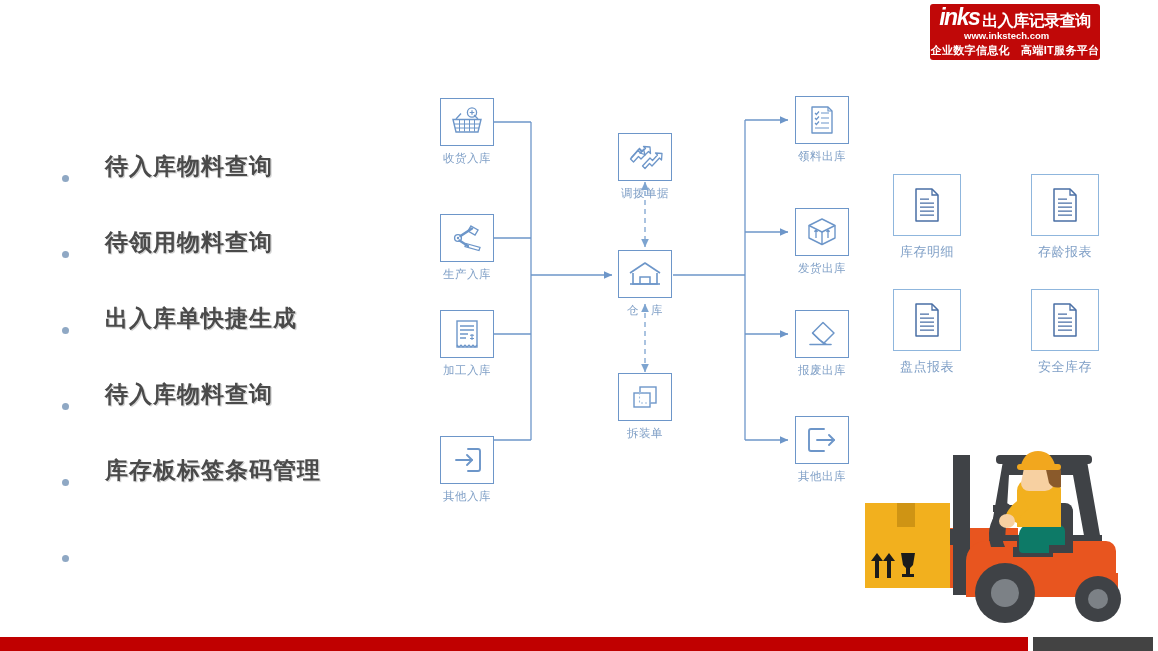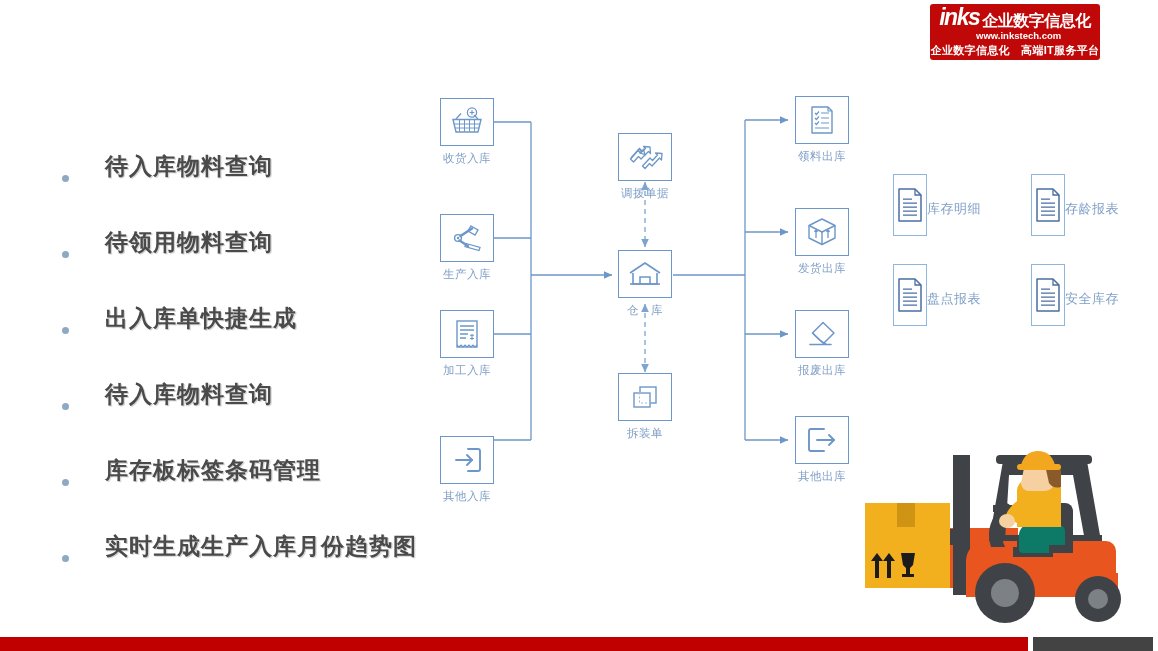--- a/index.html
+++ b/index.html
@@ -30,21 +30,21 @@
     font-size: 23px; font-weight: bold; font-style: italic;
     color: #ffffff; letter-spacing: -1.5px;
     font-family: "Liberation Sans", sans-serif;
   }
   .logo-cn {
     font-size: 16px; font-weight: bold; color: #ffffff;
     letter-spacing: -0.5px; line-height: 1;
   }
   .logo-url {
     font-size: 9.5px; font-weight: bold; color: #ffffff;
-    letter-spacing: 0px; margin-top: 1px; margin-left: 46px;
+    letter-spacing: 0px; margin-top: 1px; margin-left: 34px;
     align-self: flex-start;
   }
   .logo-tag {
     font-size: 11px; font-weight: bold; color: #ffffff;
     margin-top: 2px; letter-spacing: 0.3px;
   }
 
   
   .title-wrap {
     position: absolute; left: 58px; top: 24px;
@@ -95,21 +95,21 @@
   .node-label {
     margin-top: 5px;
     font-size: 11.5px; color: #7f9fc6;
     white-space: nowrap; letter-spacing: 0.5px;
   }
 
   
   .reports { position: absolute; left: 893px; top: 174px; }
   .report-row { display: flex; gap: 70px; }
   .report-row + .report-row { margin-top: 28px; }
-  .report-item { display: flex; align-items: center; width: 68px; }
+  .report-item { display: flex; flex-direction: column; align-items: center; width: 68px; }
   .report-box {
     width: 68px; height: 62px;
     border: 1.3px solid #8fb6dd;
     background: #ffffff;
     display: flex; align-items: center; justify-content: center;
   }
   .report-label {
     margin-top: 7px;
     font-size: 13px; color: #7f9fc6; white-space: nowrap;
     letter-spacing: 0.5px;
@@ -129,21 +129,21 @@
   }
 </style>
 </head>
 <body>
 
 <div id="slide">
 
   <div class="logo-box">
     <div class="logo-row1">
       <span class="logo-mark">inks</span>
-      <span class="logo-cn">企业数字信息化</span>
+      <span class="logo-cn">出入库记录查询</span>
     </div>
     <div class="logo-url">www.inkstech.com</div>
     <div class="logo-tag">企业数字信息化　高端IT服务平台</div>
   </div>
 
 
   <div class="bullets">
     <div class="bullet-item">
       <span class="bullet-dot"></span>
       <span class="bullet-label">待入库物料查询</span>
@@ -159,21 +159,20 @@
     <div class="bullet-item">
       <span class="bullet-dot"></span>
       <span class="bullet-label">待入库物料查询</span>
     </div>
     <div class="bullet-item">
       <span class="bullet-dot"></span>
       <span class="bullet-label">库存板标签条码管理</span>
     </div>
     <div class="bullet-item">
       <span class="bullet-dot"></span>
-      <span class="bullet-label">实时生成生产入库月份趋势图</span>
     </div>
   </div>
 
   <svg class="flow" viewBox="0 0 1158 651">
     <defs>
       <marker id="arr" markerWidth="7" markerHeight="7" refX="6.3" refY="3" orient="auto">
         <path d="M0,0 L6.5,3 L0,6 z" fill="#6d96c9"></path>
       </marker>
       <marker id="arrD" markerWidth="7" markerHeight="7" refX="6.3" refY="3" orient="auto">
         <path d="M0,0 L6.5,3 L0,6 z" fill="#7da4d0"></path>

